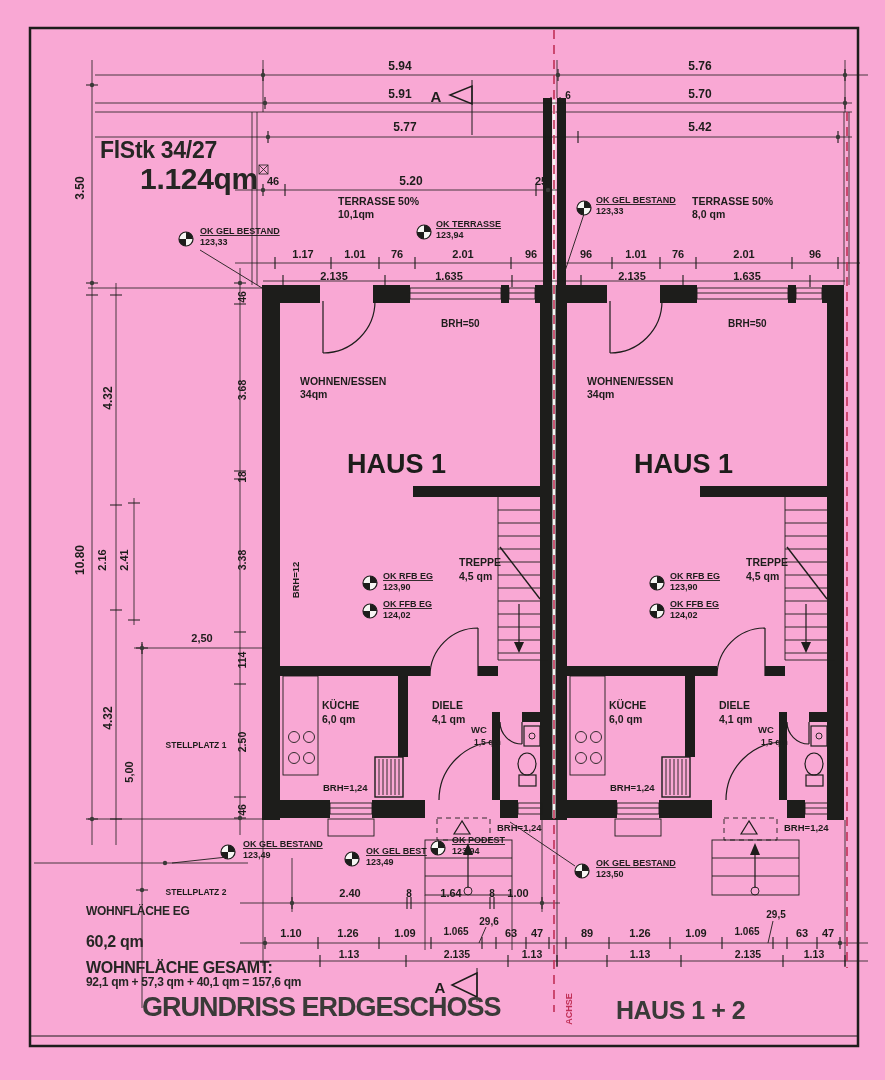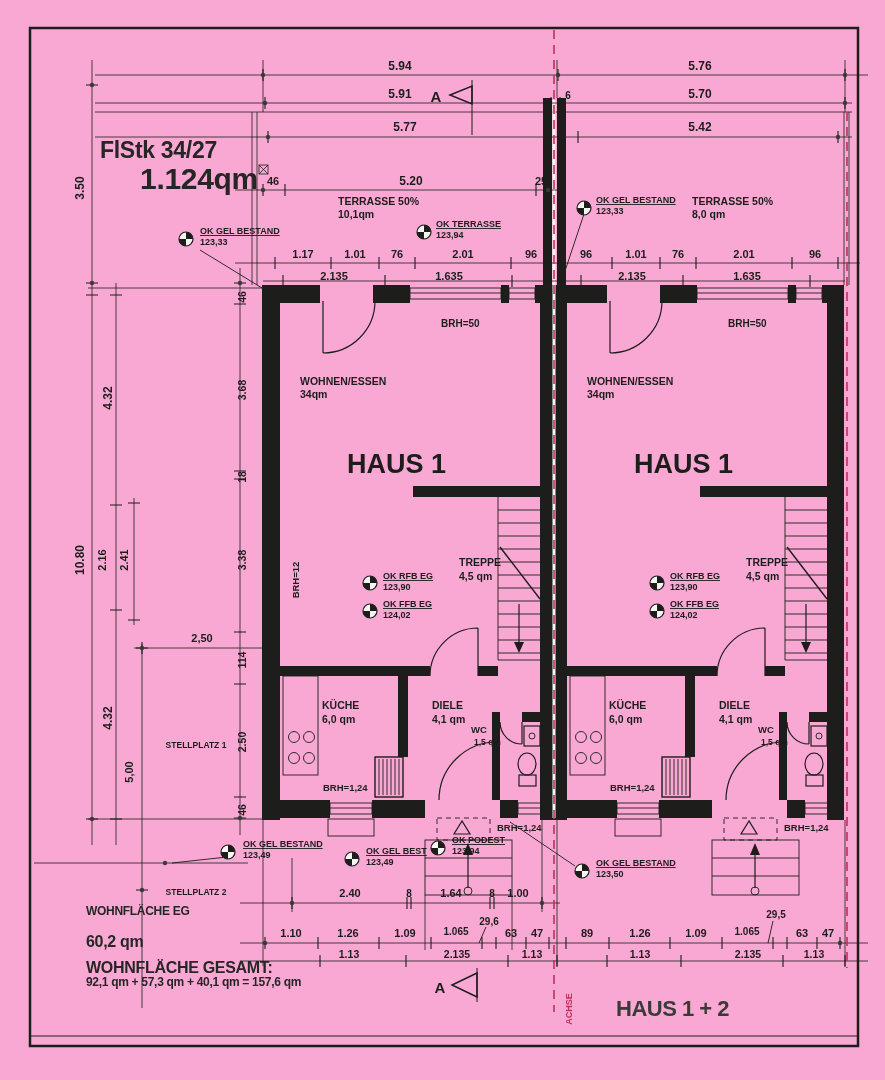--- a/index.html
+++ b/index.html
@@ -8,21 +8,21 @@
   svg{position:absolute;left:0;top:0;}
   svg text{font-family:"Liberation Sans",sans-serif;font-weight:bold;}
   .t{position:absolute;font-weight:bold;color:#262624;white-space:nowrap;letter-spacing:-0.3px;}
   .plot-number{left:100px;top:137px;font-size:23px;}
   .plot-area{left:100px;top:162px;font-size:30px;margin-left:40px;}
   .eg-label{left:86px;top:904px;font-size:12px;}
   .eg-value{left:86px;top:933px;font-size:16px;}
   .total-label{left:86px;top:959px;font-size:16px;}
   .total-value{left:86px;top:975px;font-size:12px;}
   .drawing-title{left:142px;top:992px;font-size:27px;letter-spacing:-1px;color:#3a3a38;}
-  .houses-title{left:616px;top:996px;font-size:22px;letter-spacing:-0.5px;color:#3a3a38;}
+  .houses-title{left:616px;top:996px;font-size:25px;letter-spacing:-0.5px;color:#3a3a38;}
 </style>
 </head>
 <body>
 
 <div class="sheet">
 
 <svg id="plan" width="885" height="1080" viewBox="0 0 885 1080">
   <defs>
 
     <g id="okmark">
@@ -334,15 +334,16 @@
       <text x="440" y="993" font-size="15" text-anchor="middle" fill="#1d1d1b">A</text>
       <text x="572" y="1009" font-size="9" text-anchor="middle" fill="#c13057" transform="rotate(-90 572 1009)">ACHSE</text>
     </svg>
 
 <div class="t plot-number">FlStk 34/27</div>
 <div class="t plot-area">1.124qm</div>
 <div class="t eg-label">WOHNFLÄCHE EG</div>
 <div class="t eg-value">60,2 qm</div>
 <div class="t total-label">WOHNFLÄCHE GESAMT:</div>
 <div class="t total-value">92,1 qm + 57,3 qm + 40,1 qm = 157,6 qm</div>
+<div class="t drawing-title">GRUNDRISS ERDGESCHOSS</div>
 <div class="t houses-title">HAUS 1 + 2</div>
 
 </div>
 
 </body></html>

